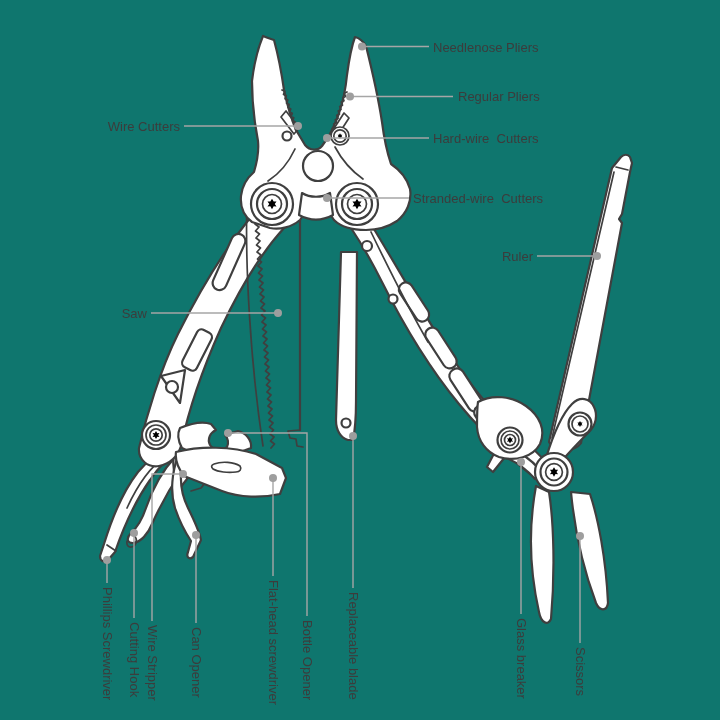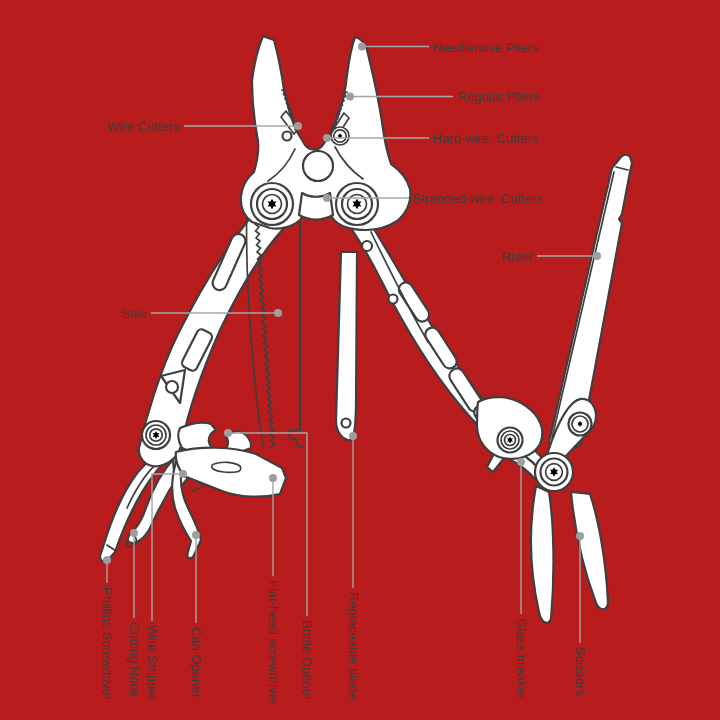--- a/index.html
+++ b/index.html
@@ -1,16 +1,16 @@
 <!DOCTYPE html>
 <html><head>
 <meta charset="utf-8">
 <style>
   html,body{margin:0;padding:0;background:#fff;}
-  .stage{position:relative;width:720px;height:720px;background:#b91c1c;overflow:hidden;
+  .stage{position:relative;width:720px;height:720px;background:#0f766e;overflow:hidden;
          font-family:"Liberation Sans","DejaVu Sans",sans-serif;}
   svg{position:absolute;left:0;top:0;}
   .art path,.art line,.art rect,.art circle,.art polyline{stroke:#3f3f3f;fill:none;stroke-width:2.2;
        stroke-linejoin:round;stroke-linecap:round;}
   .art .solid{fill:#ffffff;}
   .art .thin{stroke-width:1.7;}
   .leaders line,.leaders polyline{stroke:#a6a6a6;stroke-width:1.4;fill:none;}
   .leaders circle{fill:#9e9e9e;stroke:none;}
   .lbl{font-family:"Liberation Sans","DejaVu Sans",sans-serif;font-size:13px;fill:#3c3c3c;white-space:pre;}
 </style>

